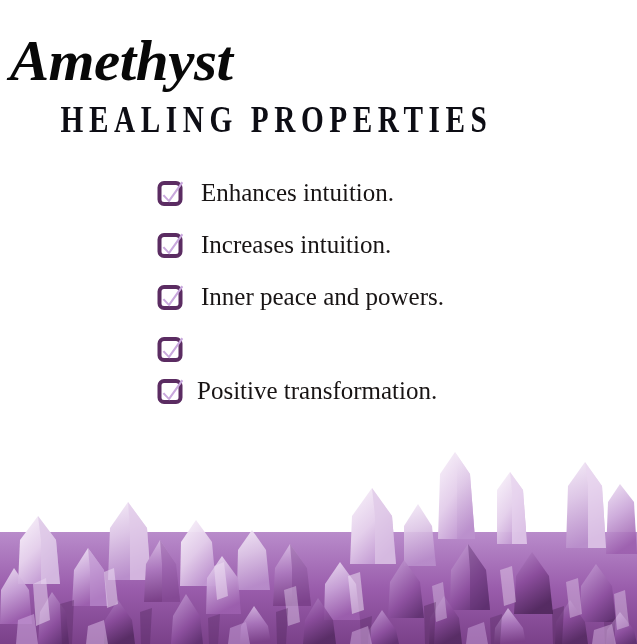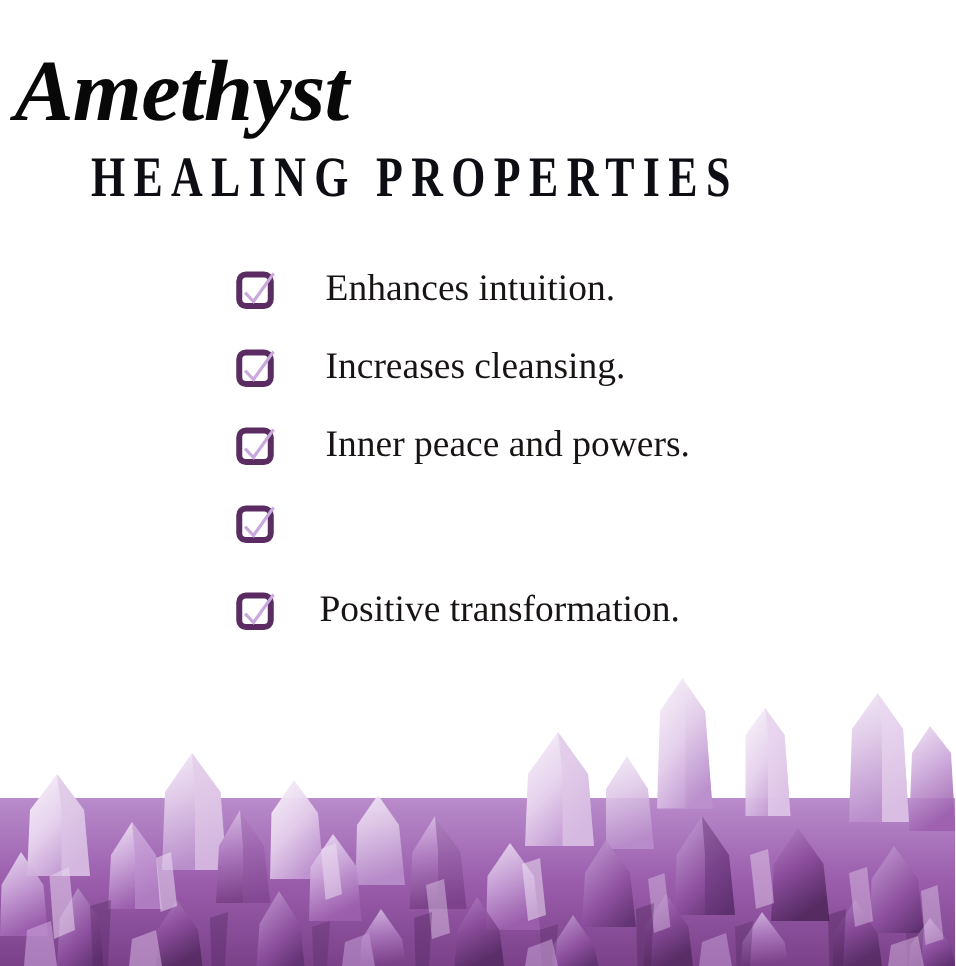--- a/index.html
+++ b/index.html
@@ -57,24 +57,23 @@
     margin: 0;
     padding: 0;
     list-style: none;
   }
   .prop-item {
     display: flex;
     align-items: flex-start;
     justify-content: flex-start;
     padding: 0;
     margin: 0 0 0 0;
-    gap: 16px;
   }
   .prop-item + .prop-item { margin-top: 22px; }
-  .prop-item.tight + .prop-item { margin-top: 28px; }
+  .prop-item.tight + .prop-item { margin-top: 12px; }
 
   .cb-wrap {
     flex: 0 0 auto;
     width: 28px;
     height: 30px;
     margin-left: 157px;
     margin-right: 16px;
     position: relative;
   }
   .cb-wrap svg { display: block; }
@@ -125,21 +124,21 @@
       <span class="prop-text">Enhances intuition.</span>
     </li>
 
     <li class="prop-item">
       <span class="cb-wrap">
         <svg width="28" height="30" viewBox="0 0 28 30">
           <rect x="2.5" y="5" width="21" height="21" rx="4.5" ry="4.5" fill="#ffffff" stroke="#5b2c62" stroke-width="4"></rect>
           <path d="M7.2 16.4 L11.8 21.4 L24.6 3.6 L26.2 5.0 L12.2 24.6 L5.6 17.8 Z" fill="#c9a8dd"></path>
         </svg>
       </span>
-      <span class="prop-text">Increases cleansing.</span>
+      <span class="prop-text">Increases intuition.</span>
     </li>
 
     <li class="prop-item">
       <span class="cb-wrap">
         <svg width="28" height="30" viewBox="0 0 28 30">
           <rect x="2.5" y="5" width="21" height="21" rx="4.5" ry="4.5" fill="#ffffff" stroke="#5b2c62" stroke-width="4"></rect>
           <path d="M7.2 16.4 L11.8 21.4 L24.6 3.6 L26.2 5.0 L12.2 24.6 L5.6 17.8 Z" fill="#c9a8dd"></path>
         </svg>
       </span>
       <span class="prop-text">Inner peace and powers.</span>

